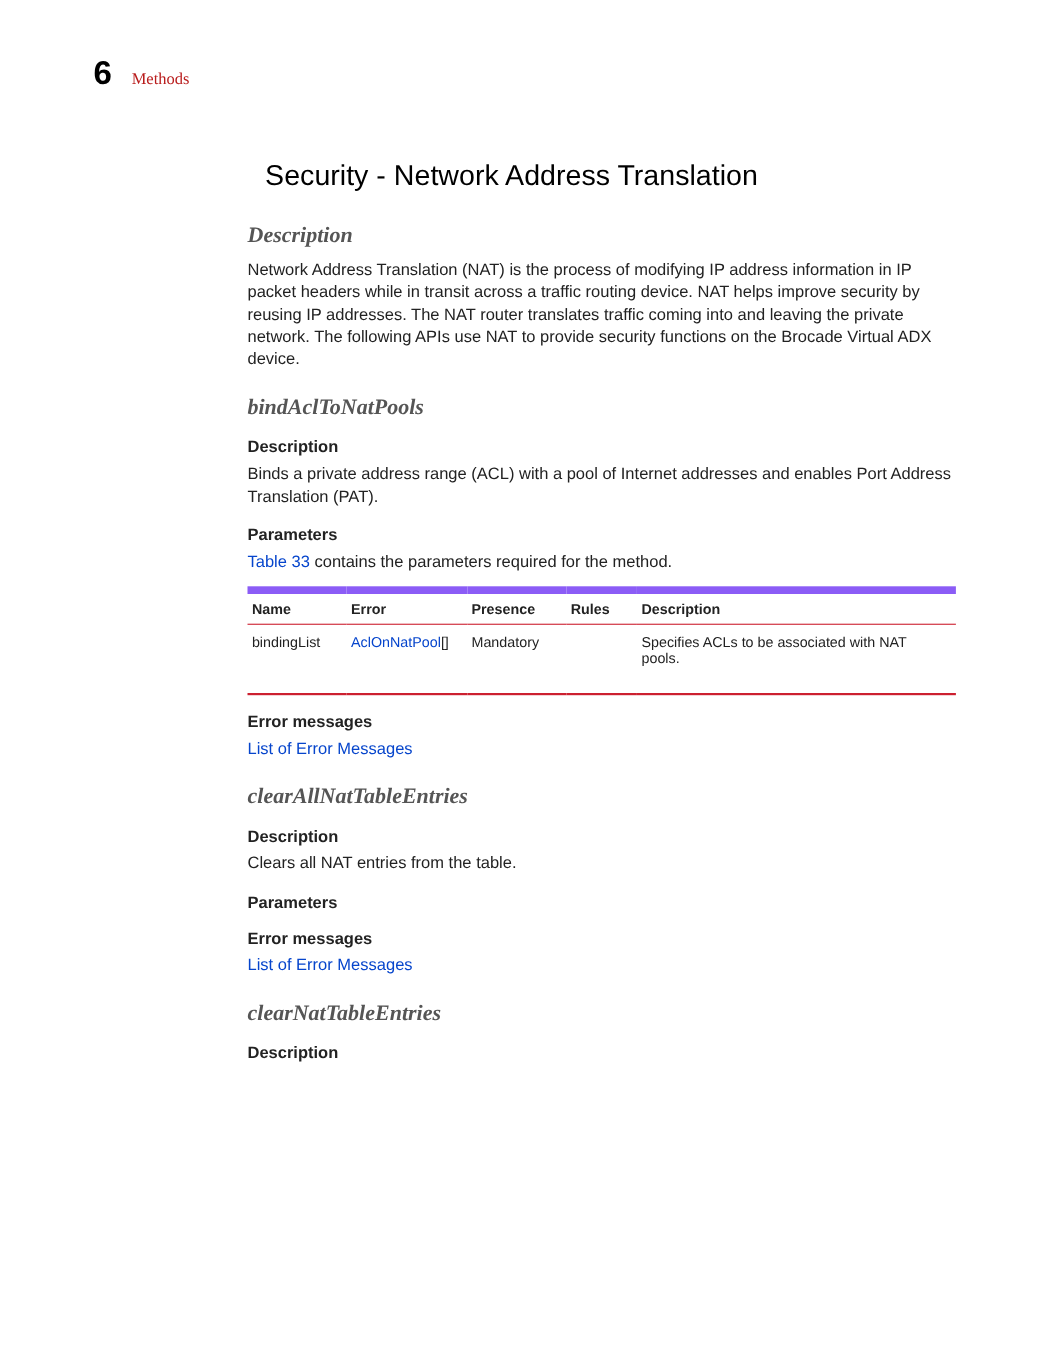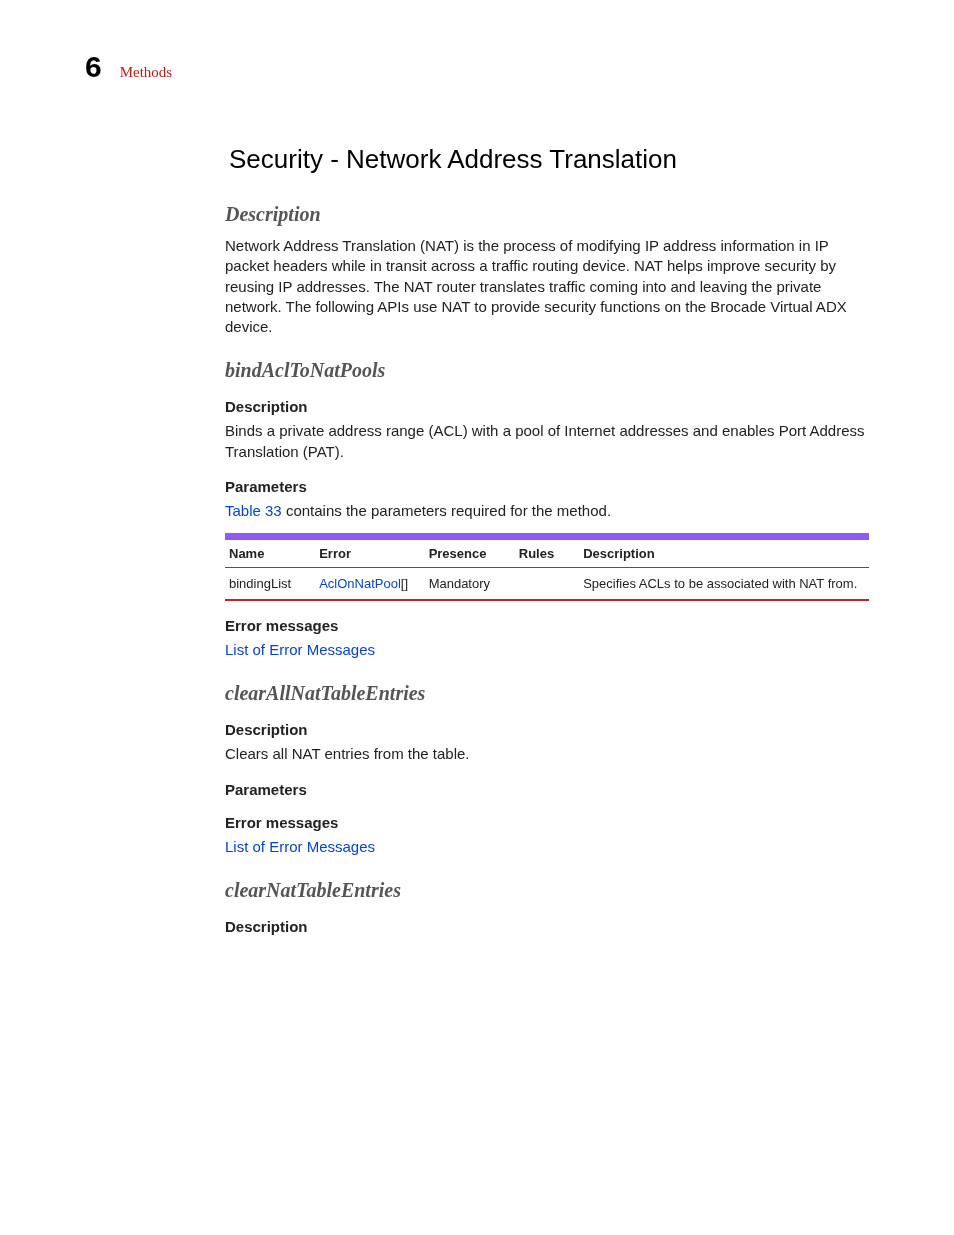--- a/index.html
+++ b/index.html
@@ -33,21 +33,21 @@
   }
   .content {
     margin-left: 140px;
   }
   h1.section-title {
     font-family: "Arial Narrow", Arial, sans-serif;
     font-stretch: condensed;
     font-weight: 400;
     font-size: 26px;
     letter-spacing: 0px;
-    margin: 0 0 28px 4px;
+    margin: 0 0 28px 16px;
     color: #000;
   }
   h2.subsection {
     font-family: Georgia, "Times New Roman", serif;
     font-style: italic;
     font-weight: 700;
     font-size: 20px;
     color: #555;
     margin: 22px 0 10px 0;
   }
@@ -79,21 +79,21 @@
     font-size: 13px;
   }
   table.params thead tr { border-top: 7px solid #8b5cf6; border-bottom: 1.5px solid #cc2030; }
   table.params tbody tr:last-child td { border-bottom: 2px solid #cc2030; }
   table.params th {
     text-align: left;
     font-weight: 700;
     padding: 6px 8px 6px 4px;
   }
   table.params td {
-    padding: 8px 8px 8px 4px;
+    padding: 8px 8px 24px 4px;
     vertical-align: top;
   }
   .col-name { width: 14%; }
   .col-type { width: 17%; }
   .col-presence { width: 14%; }
   .col-rules { width: 10%; }
   .col-desc { width: 45%; }
 </style>
 </head>
 <body>
@@ -134,21 +134,21 @@
           </tr>
         </thead>
         <tbody>
           <tr>
             <td>bindingList</td>
             <td>
               <a class="link">AclOnNatPool</a><span>[]</span>
             </td>
             <td>Mandatory</td>
             <td></td>
-            <td>Specifies ACLs to be associated with NAT from.</td>
+            <td>Specifies ACLs to be associated with NAT pools.</td>
           </tr>
         </tbody>
       </table>
     </div>
 
     <div class="label-bold">Error messages</div>
     <p class="body">
       <a class="link">List of Error Messages</a>
     </p>
 

